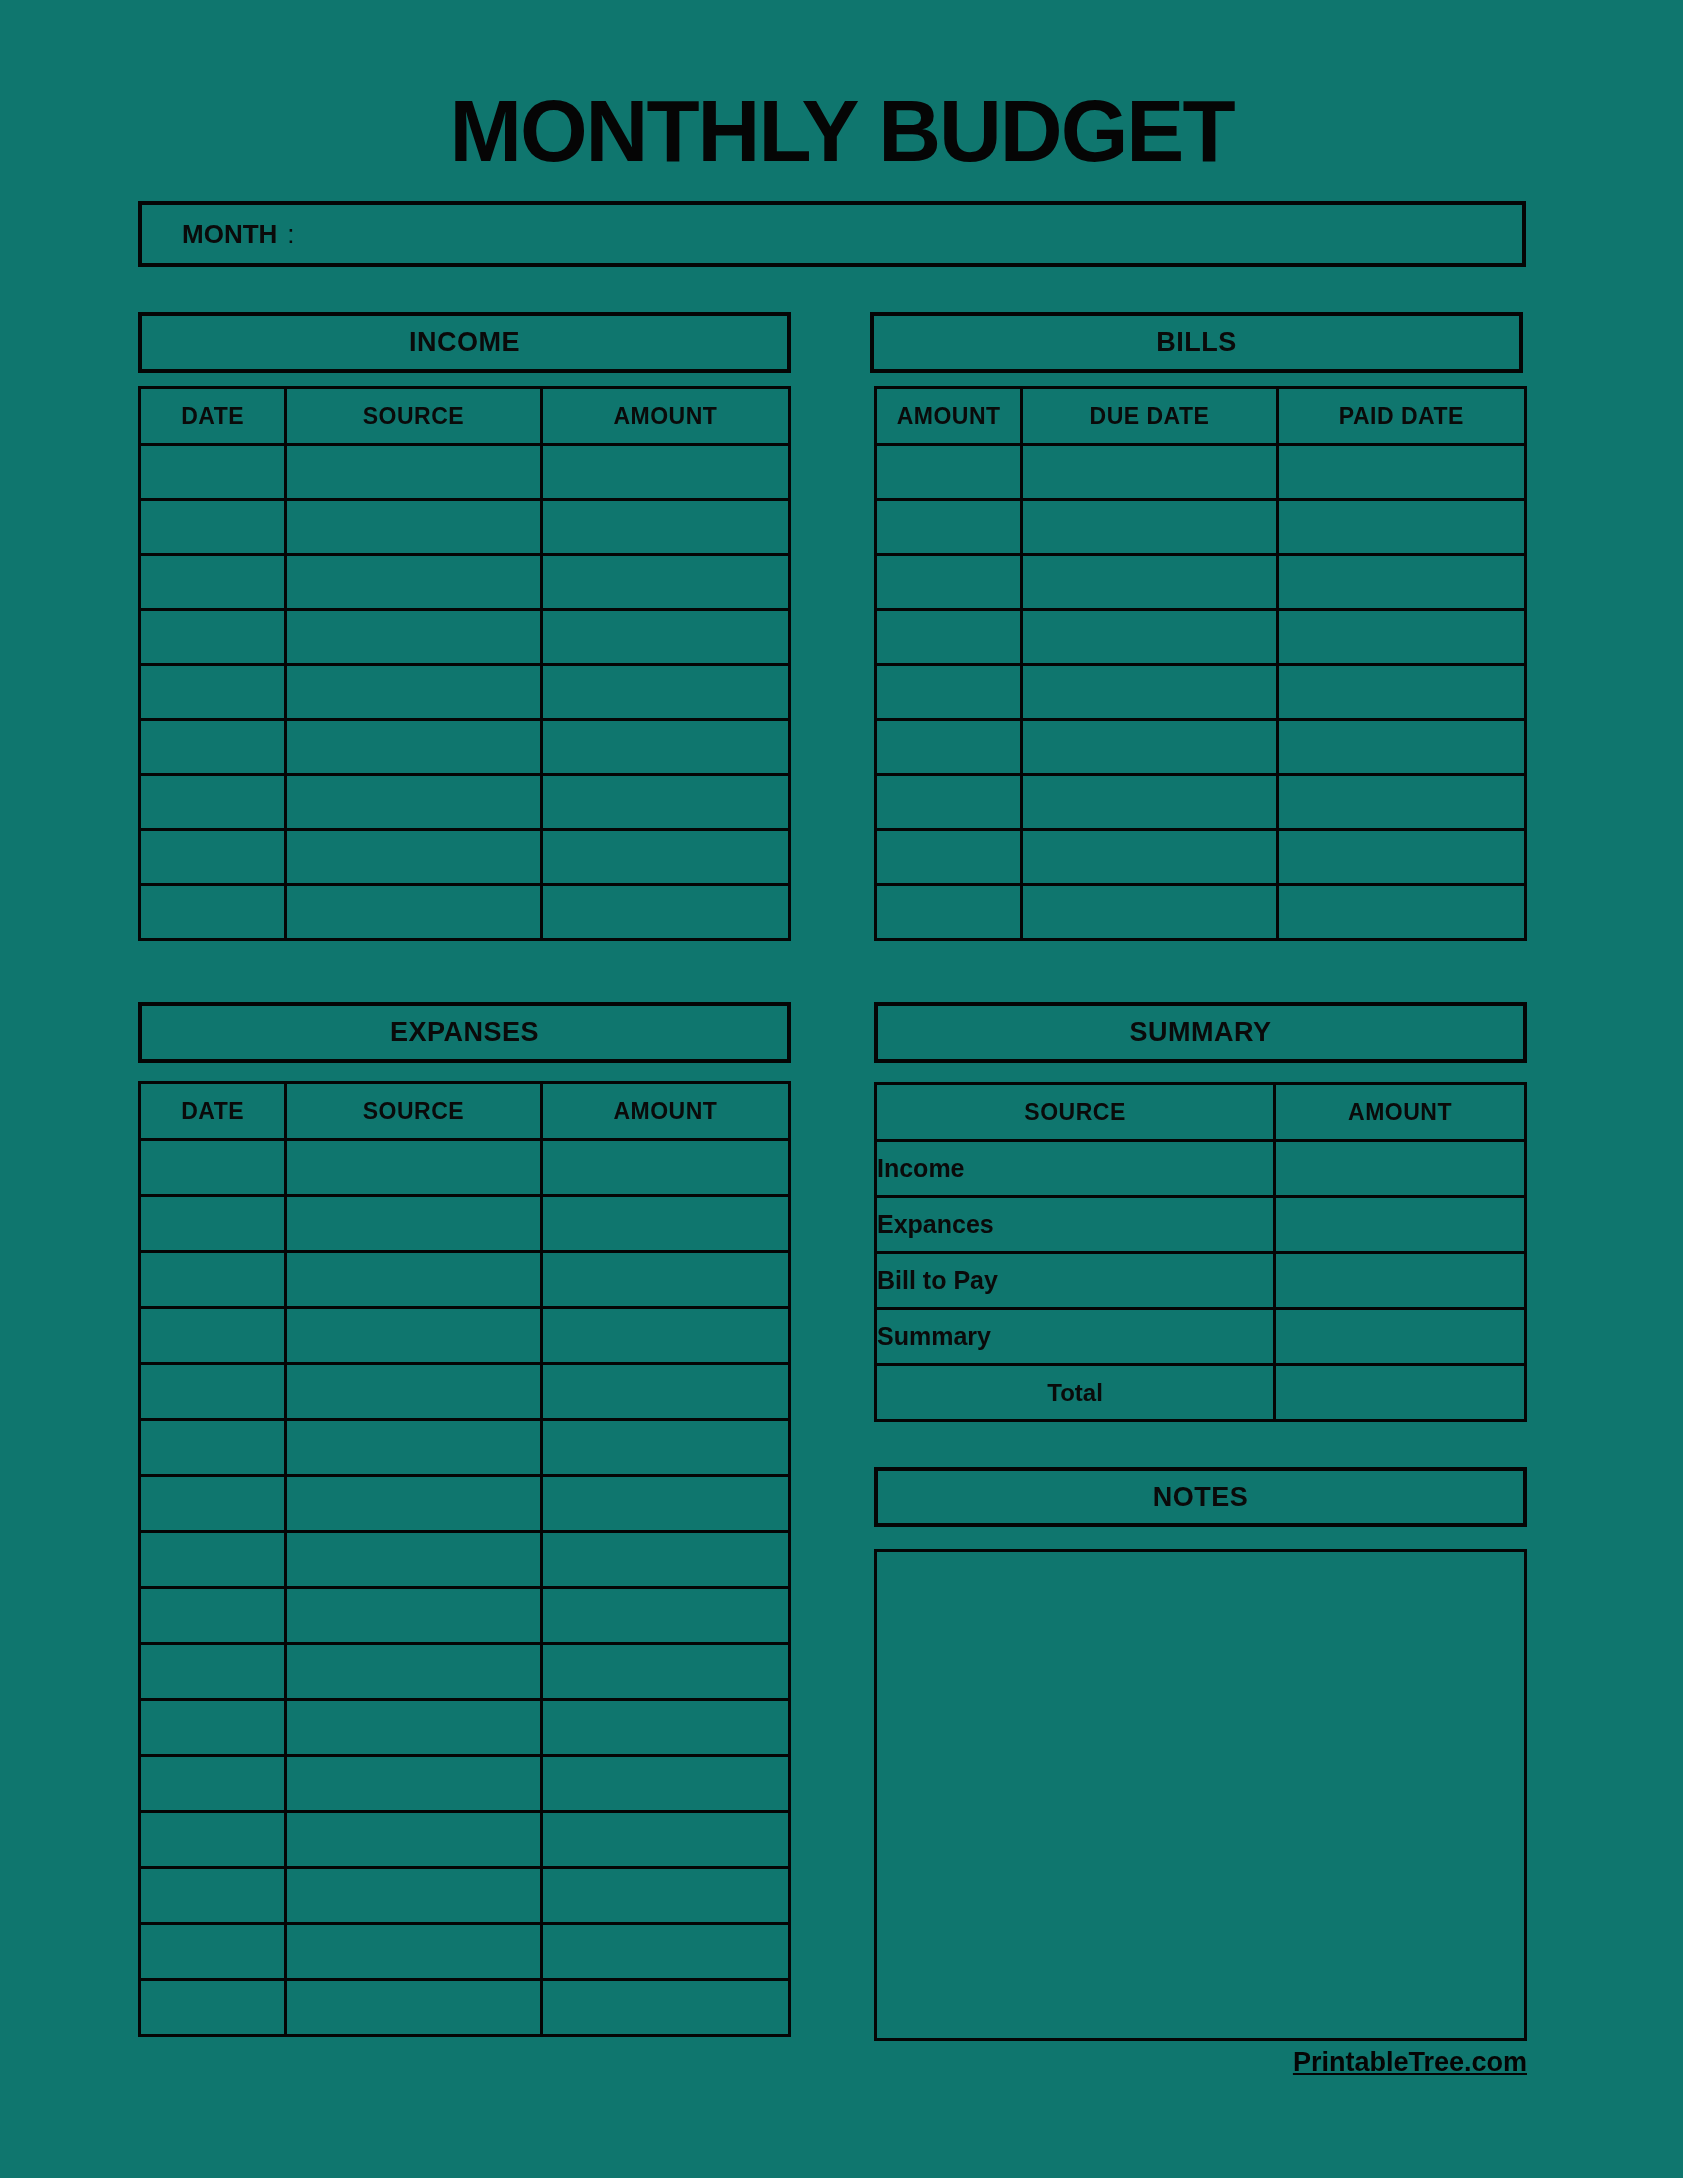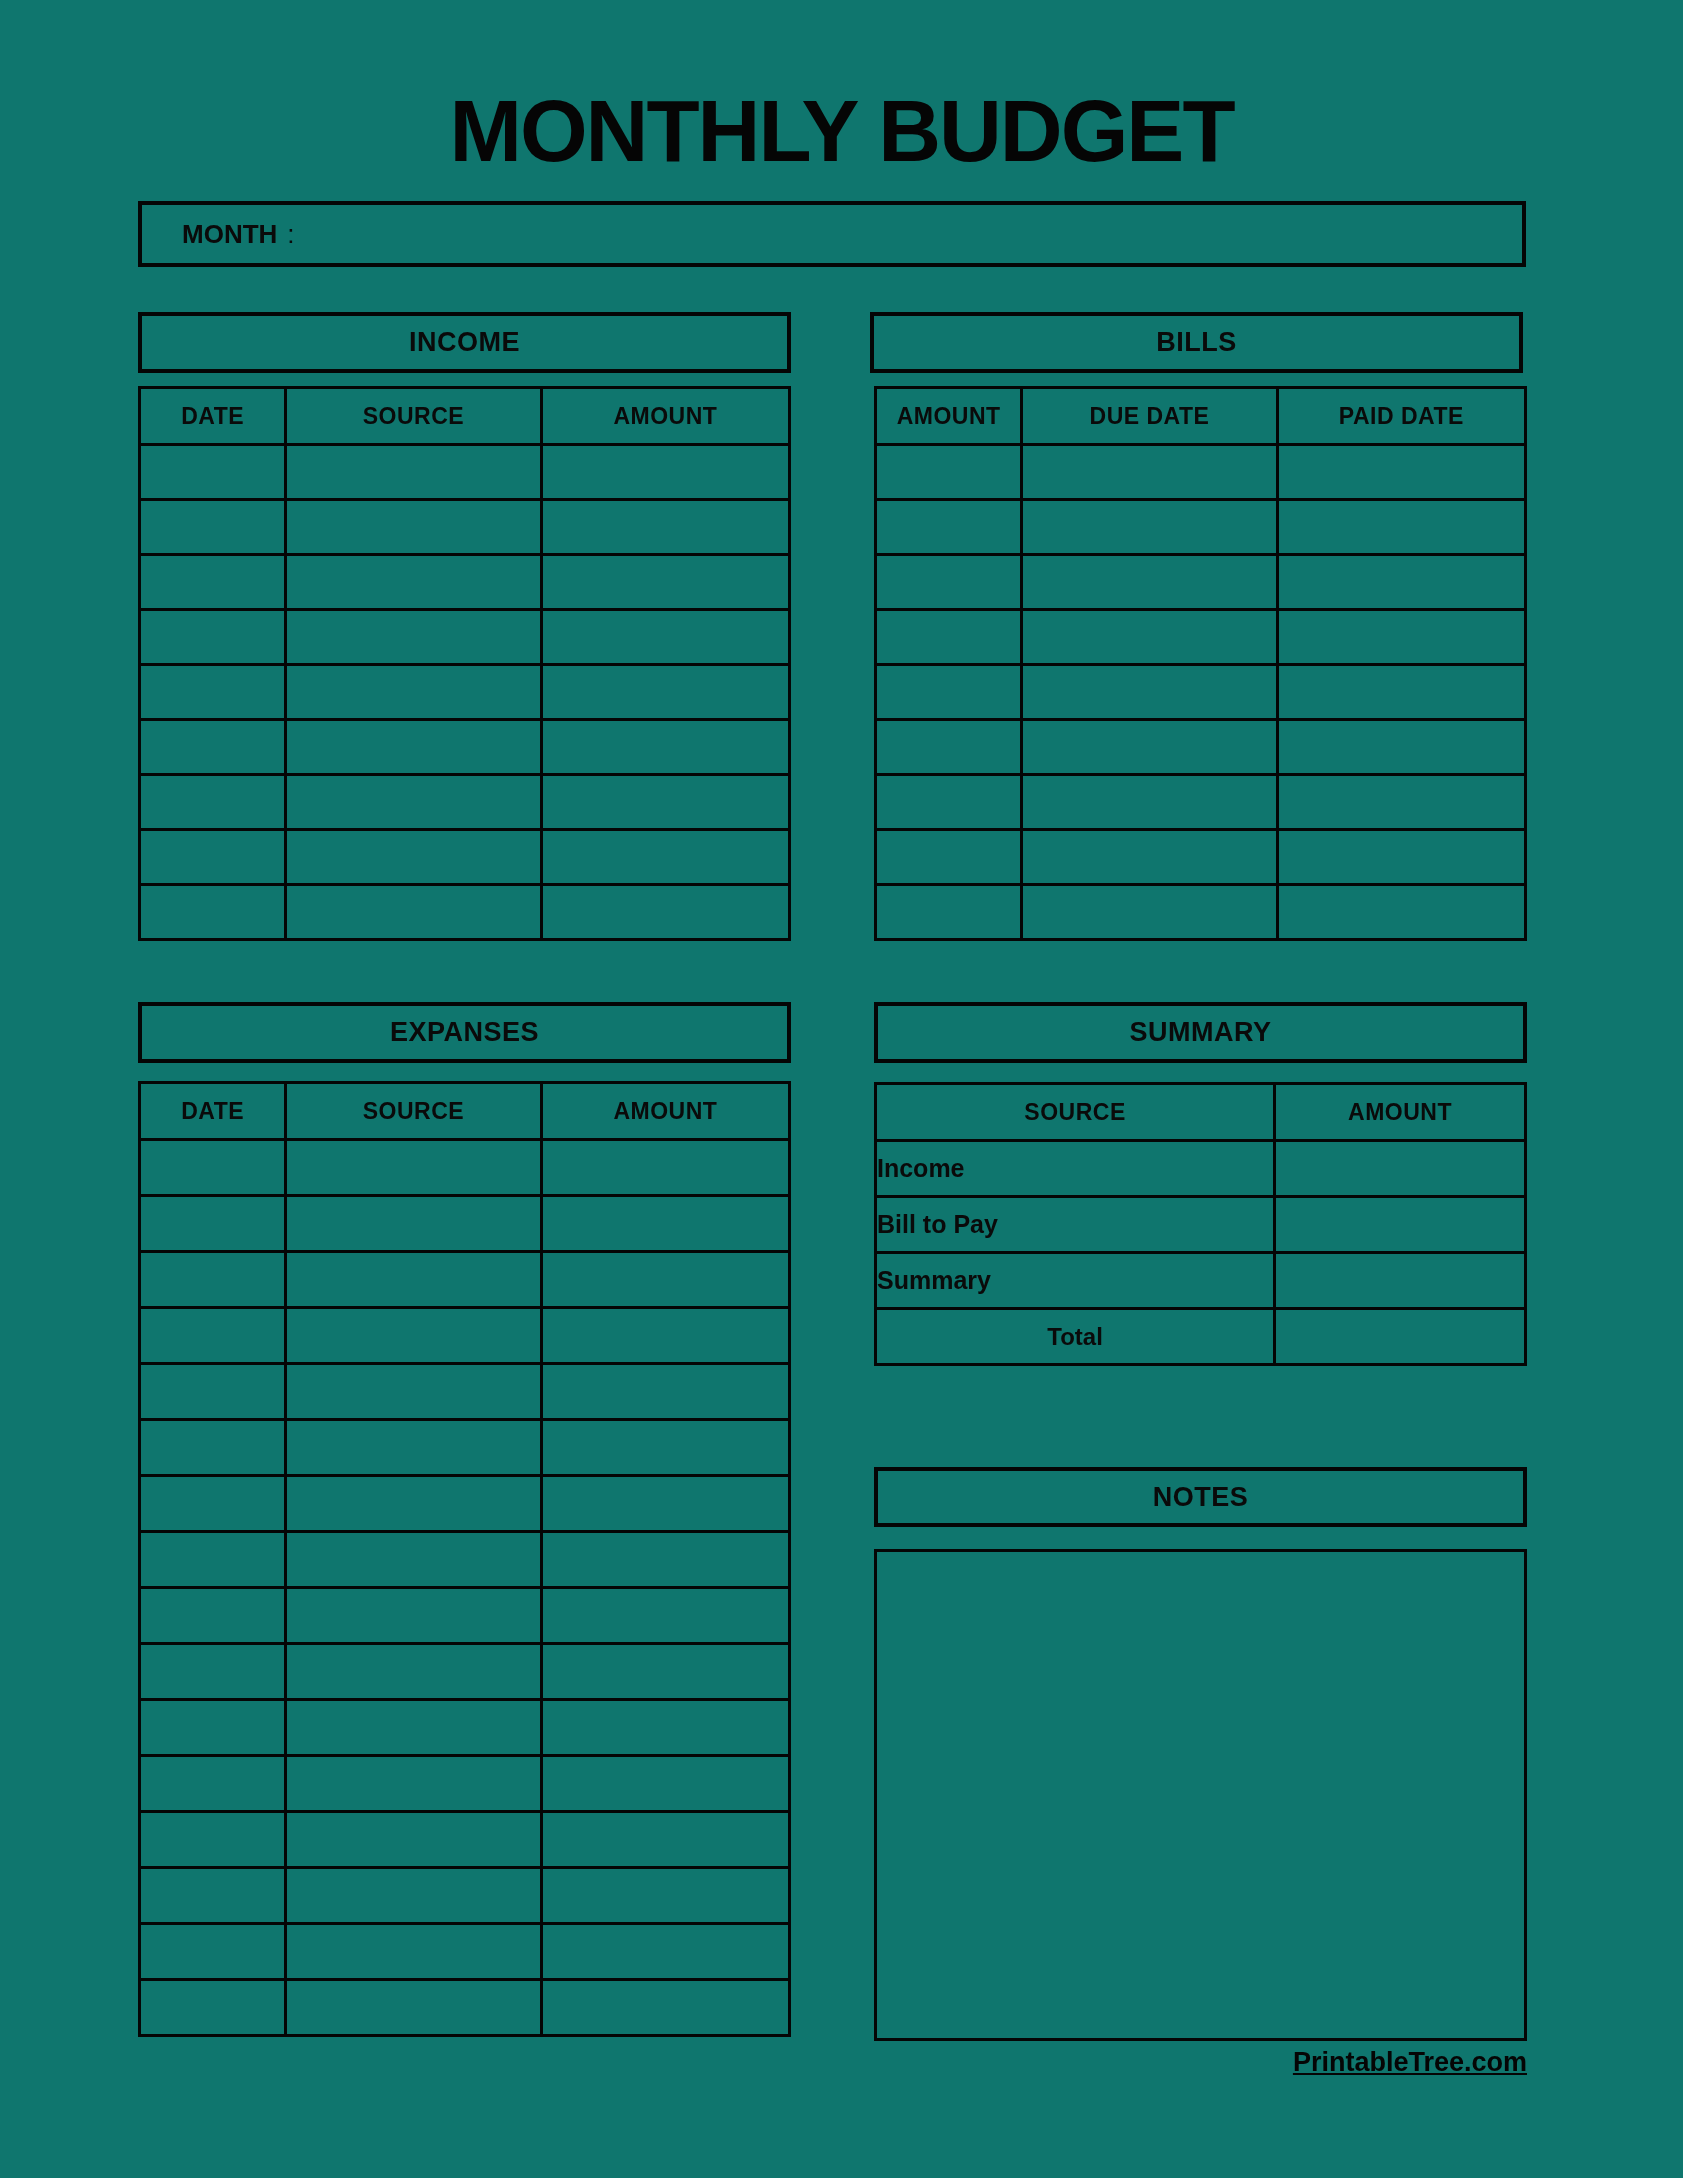--- a/index.html
+++ b/index.html
@@ -320,20 +320,24 @@
           <th>SOURCE</th>
           <th>AMOUNT</th>
         </tr>
       </thead>
       <tbody>
         <tr>
           <td class="sum-label">Income</td>
           <td></td>
         </tr>
         <tr>
+          <td class="sum-label">Expances</td>
+          <td></td>
+        </tr>
+        <tr>
           <td class="sum-label">Bill to Pay</td>
           <td></td>
         </tr>
         <tr>
           <td class="sum-label">Summary</td>
           <td></td>
         </tr>
         <tr>
           <td class="sum-total">Total</td>
           <td></td>

